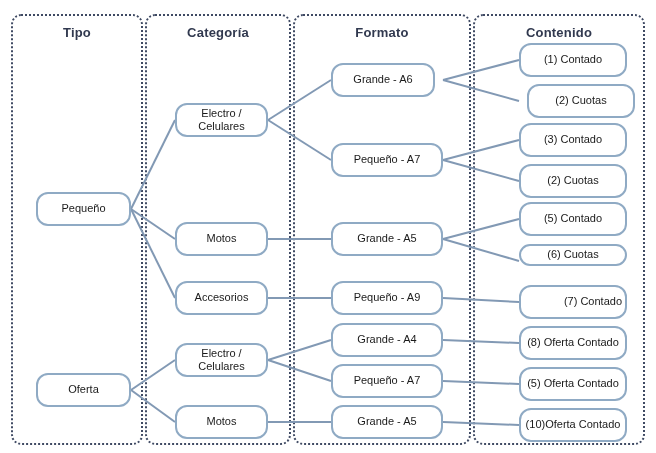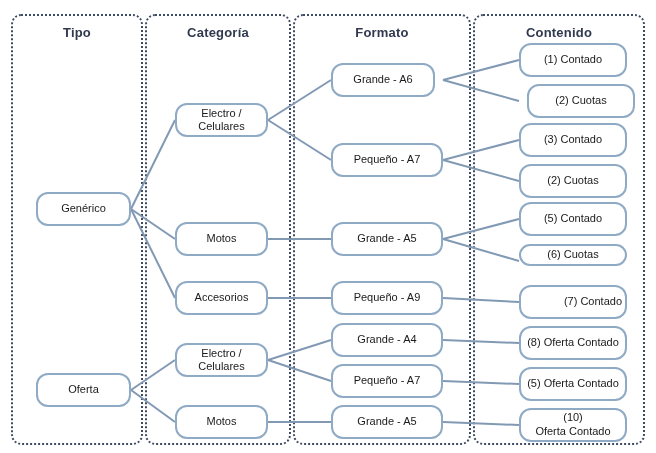--- a/index.html
+++ b/index.html
@@ -122,21 +122,21 @@
     <line x1="443" y1="298" x2="519" y2="302"></line>
 
     <line x1="443" y1="340" x2="519" y2="343"></line>
 
     <line x1="443" y1="381" x2="519" y2="384"></line>
 
     <line x1="443" y1="422" x2="519" y2="425"></line>
   </svg>
 
   <div class="node" style="left:36px; top:192px; width:95px; height:34px;">
-    <span>Genérico</span>
+    <span>Pequeño</span>
   </div>
   <div class="node" style="left:36px; top:373px; width:95px; height:34px;">
     <span>Oferta</span>
   </div>
 
   <div class="node" style="left:175px; top:103px; width:93px; height:34px;">
     <span>Electro / Celulares</span>
   </div>
   <div class="node" style="left:175px; top:222px; width:93px; height:34px;">
     <span>Motos</span>
@@ -193,18 +193,18 @@
   </div>
   <div class="node" style="left:519px; top:285px; width:108px; height:34px;justify-content:flex-end;">
     <span>(7)   Contado</span>
   </div>
   <div class="node" style="left:519px; top:326px; width:108px; height:34px;">
     <span>(8)   Oferta Contado</span>
   </div>
   <div class="node" style="left:519px; top:367px; width:108px; height:34px;">
     <span>(5)   Oferta Contado</span>
   </div>
-  <div class="node two-line" style="left:519px; top:408px; width:108px; height:34px; flex-direction:column;">
+  <div class="node two-line" style="left:519px; top:408px; width:108px; height:34px; flex-direction:row;">
     <span>(10)</span>
     <span>Oferta Contado</span>
   </div>
 
 </div>
 
 </body></html>

